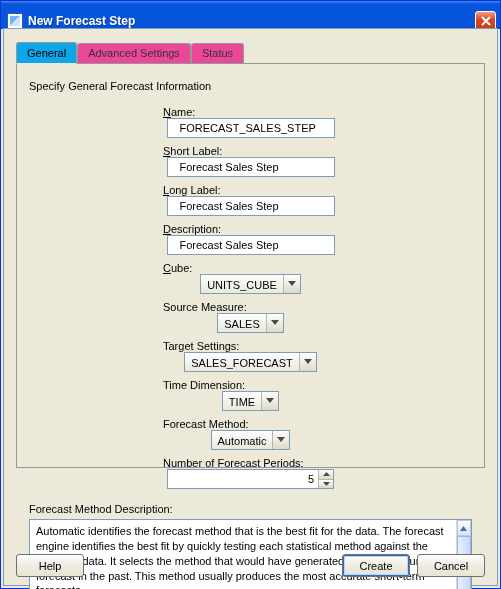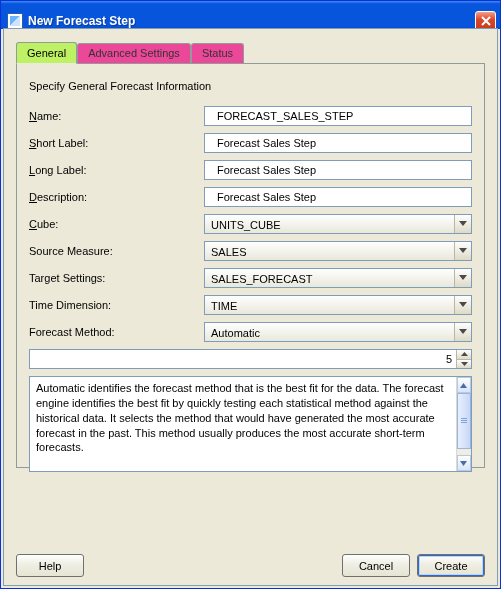--- a/index.html
+++ b/index.html
@@ -79,39 +79,40 @@
     color: #000;
     cursor: default;
   }
   .tab.inactive {
     background: #ec4899;
     color: #333;
     top: 2px;
     padding-top: 3px;
   }
   .tab.active {
-    background: #bef264;
+    background: #0ea5e9;
     z-index: 2;
     border-bottom: 1px solid #ece9d8;
   }
   .tab-panel {
     margin: 0 12px 0 12px;
     border: 1px solid #919b9c;
     background: #ece9d8;
     padding: 12px 12px 10px 12px;
     height: 405px;
     position: relative;
   }
   .section-intro {
     margin: 4px 0 14px 0;
   }
   .form-row {
     display: flex;
     align-items: center;
     margin-bottom: 7px;
+    flex-direction: column;
   }
   .form-row .lbl {
     width: 175px;
     color: #000;
   }
   .u { text-decoration: underline; }
   .form-row .ctl {
     flex: 1;
   }
   input.textfield, .combo, textarea.desc {
@@ -360,39 +361,41 @@
           <div class="combo-btn">
             <svg viewBox="0 0 8 6">
                 <path d="M0 0 L8 0 L4 5 Z" fill="#4a4a4a"></path>
               </svg>
           </div>
         </div>
       </div>
     </div>
 
     <div class="form-row">
+      <div class="lbl">Number of Forecast Periods:</div>
       <div class="ctl">
         <div class="spinner-wrap">
           <input value="5" style="">
           <div class="spinner-btns">
             <div class="sp">
                 <svg viewBox="0 0 7 4">
                   <path d="M0 4 L7 4 L3.5 0 Z" fill="#4a4a4a"></path>
                 </svg>
               </div>
             <div class="sp">
                 <svg viewBox="0 0 7 4">
                   <path d="M0 0 L7 0 L3.5 4 Z" fill="#4a4a4a"></path>
                 </svg>
               </div>
           </div>
         </div>
       </div>
     </div>
 
+    <div class="desc-label">Forecast Method Description:</div>
     <div class="desc-container">
       <textarea class="desc" readonly="" style="">Automatic identifies the forecast method that is the best fit for the data. The forecast engine identifies the best fit by quickly testing each statistical method against the historical data. It selects the method that would have generated the most accurate forecast in the past. This method usually produces the most accurate short-term forecasts.</textarea>
       <div class="vscroll">
         <div class="arrow">
             <svg viewBox="0 0 7 5">
               <path d="M0 5 L7 5 L3.5 0 Z" fill="#4a6da7"></path>
             </svg>
           </div>
         <div class="track">
           <div class="thumb"></div>
@@ -403,17 +406,17 @@
             </svg>
           </div>
       </div>
     </div>
 
   </div>
 
   <div class="button-row">
     <button class="win">Help</button>
     <div class="spacer"></div>
+    <button class="win default">Create</button>
     <button class="win">Cancel</button>
-    <button class="win default">Create</button>
   </div>
 
 </div>
 
 </body></html>

